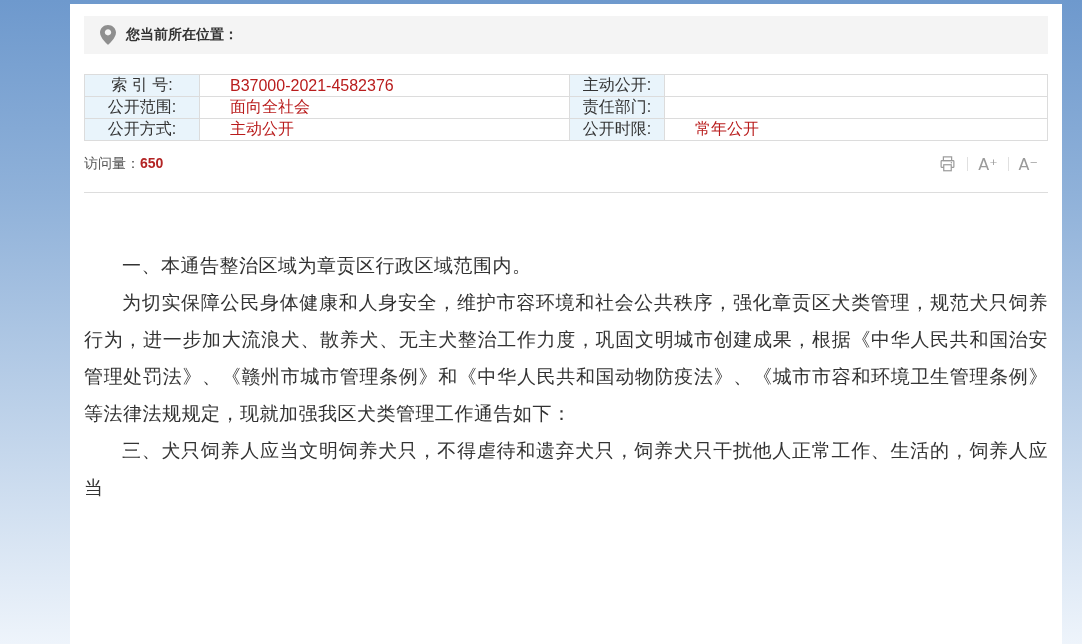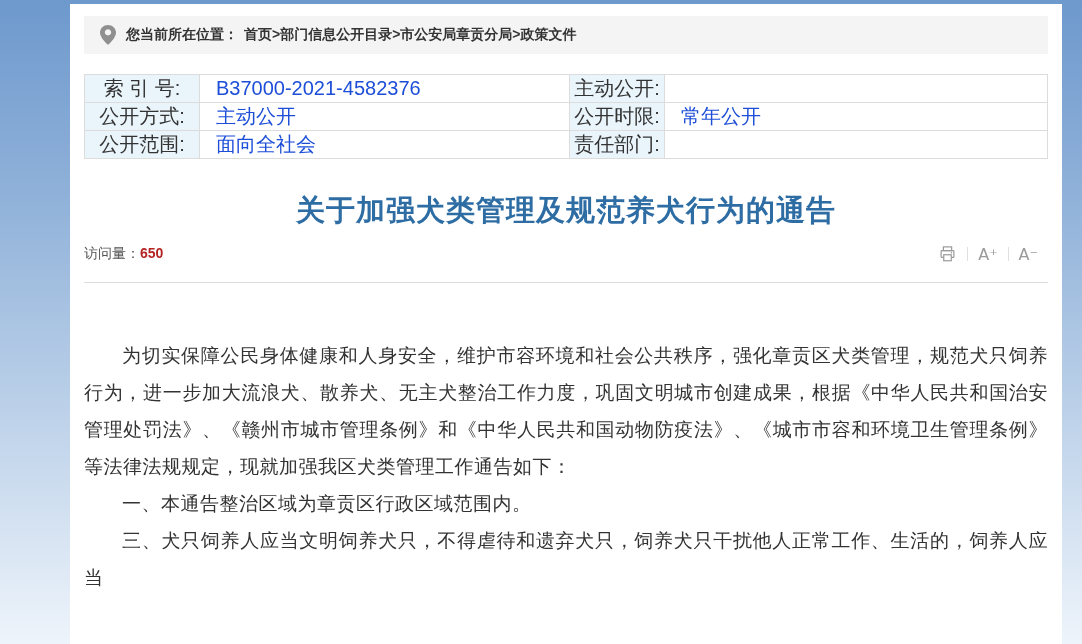--- a/index.html
+++ b/index.html
@@ -17,25 +17,25 @@
   .breadcrumb {
     margin-top:12px; height:38px; background:#f4f4f4;
     display:flex; align-items:center; padding-left:16px;
     font-size:14px; color:#333; font-weight:600;
   }
   .breadcrumb .pin { width:16px; height:20px; margin-right:10px; display:inline-block; }
   .breadcrumb .crumb-label { margin-right:6px; }
   
   table.meta { width:963px; margin-top:20px; border-collapse:collapse; table-layout:fixed; }
   table.meta td {
-    border:1px solid #dcdcdc; height:20px; font-size:20px; color:#333;
+    border:1px solid #dcdcdc; height:20px; font-size:16px; color:#333;
     vertical-align:middle; background:#fff; overflow:hidden; white-space:nowrap;
   }
   table.meta td.lbl { background:#e9f4fb; text-align:center; color:#333; }
-  table.meta td.val { padding-left:16px; color:#1d4ed8; }
+  table.meta td.val { padding-left:30px; color:#b91c1c; }
   
   .doc-title {
     margin-top:32px; text-align:center; color:#2e6da4;
     font-size:29px; font-weight:bold; letter-spacing:1px;
   }
   .meta-line {
     margin-top:12px; display:flex; justify-content:space-between; align-items:center;
     font-size:14px; color:#555; height:22px;
   }
   .visits .num { color:#b32424; margin-left:0;font-weight:bold; }
@@ -58,53 +58,51 @@
 
 <div class="panel">
 
   <div class="breadcrumb">
     <span class="pin">
       <svg width="16" height="20" viewBox="0 0 16 20">
         <path d="M8 0C3.6 0 0 3.4 0 7.6 0 13.2 8 20 8 20s8-6.8 8-12.4C16 3.4 12.4 0 8 0zm0 10.4c-1.8 0-3.2-1.4-3.2-3.1S6.2 4.2 8 4.2s3.2 1.4 3.2 3.1-1.4 3.1-3.2 3.1z" fill="#8f8f8f"></path>
       </svg>
     </span>
     <span class="crumb-label">您当前所在位置：</span>
-    <span class="crumb-path">首页&gt;部门信息公开目录&gt;市公安局章贡分局&gt;政策文件</span>
   </div>
 
   <table class="meta">
     <colgroup>
         <col style="width:115px">
         <col style="width:370px">
         <col style="width:95px">
         <col style="width:383px">
       </colgroup>
     <tbody>
         <tr>
       <td class="lbl">索 引 号:</td>
       <td class="val">B37000-2021-4582376</td>
       <td class="lbl">主动公开:</td>
       <td class="val"></td>
     </tr>
     <tr>
+      <td class="lbl">公开范围:</td>
+      <td class="val">面向全社会</td>
+      <td class="lbl">责任部门:</td>
+      <td class="val"></td>
+    </tr>
+    <tr>
       <td class="lbl">公开方式:</td>
       <td class="val">主动公开</td>
       <td class="lbl">公开时限:</td>
       <td class="val">常年公开</td>
     </tr>
-    <tr>
-      <td class="lbl">公开范围:</td>
-      <td class="val">面向全社会</td>
-      <td class="lbl">责任部门:</td>
-      <td class="val"></td>
-    </tr>
   </tbody>
     </table>
 
-  <div class="doc-title">关于加强犬类管理及规范养犬行为的通告</div>
 
   <div class="meta-line">
     <div class="visits">
       <span>访问量：</span><span class="num">650</span>
     </div>
     <div class="tools">
       <span class="tool">
         <span>
           <svg width="19" height="18" viewBox="0 0 24 24" fill="none" stroke="#9a9a9a" stroke-width="1.6">
             <rect x="6.5" y="2.5" width="11" height="5"></rect>
@@ -117,18 +115,18 @@
       <span class="sep"></span>
       <span class="tool">A⁺</span>
       <span class="sep"></span>
       <span class="tool">A⁻</span>
     </div>
   </div>
 
   <div class="divider"></div>
 
   <div class="article">
+    <p>一、本通告整治区域为章贡区行政区域范围内。</p>
     <p>为切实保障公民身体健康和人身安全，维护市容环境和社会公共秩序，强化章贡区犬类管理，规范犬只饲养行为，进一步加大流浪犬、散养犬、无主犬整治工作力度，巩固文明城市创建成果，根据《中华人民共和国治安管理处罚法》、《赣州市城市管理条例》和《中华人民共和国动物防疫法》、《城市市容和环境卫生管理条例》等法律法规规定，现就加强我区犬类管理工作通告如下：</p>
-    <p>一、本通告整治区域为章贡区行政区域范围内。</p>
     <p>三、犬只饲养人应当文明饲养犬只，不得虐待和遗弃犬只，饲养犬只干扰他人正常工作、生活的，饲养人应当</p>
   </div>
 
 </div>
 
 </body></html>

